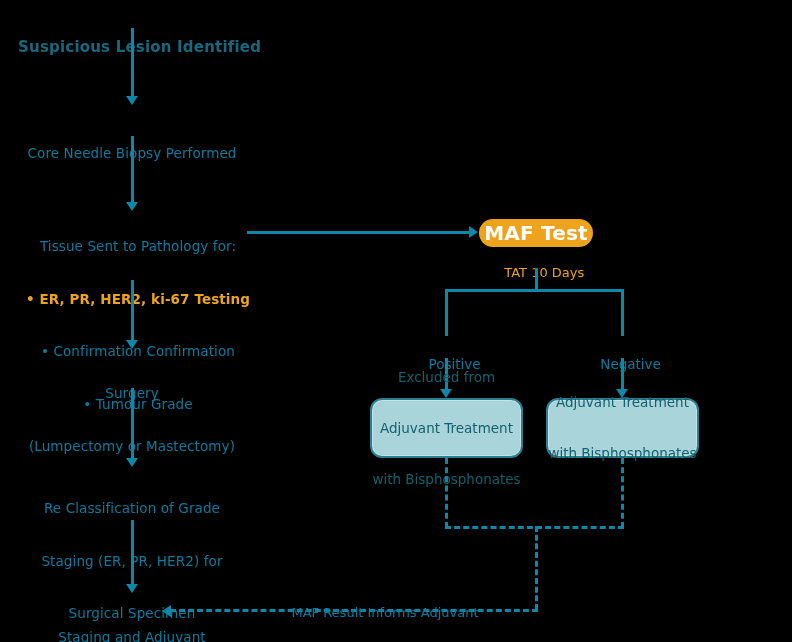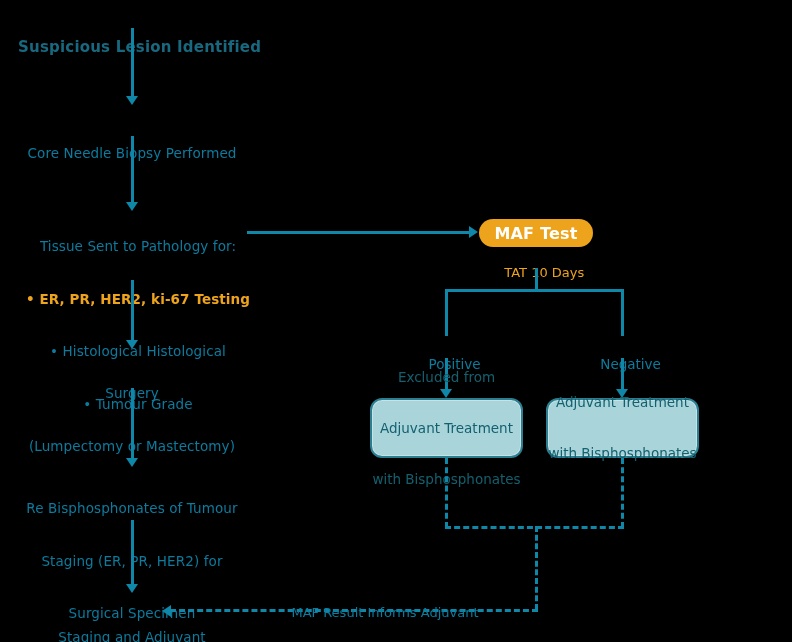--- a/index.html
+++ b/index.html
@@ -45,21 +45,21 @@
   .edge-label .ln{display:block;}
 
   
   .pill{
     position:absolute;
     background:#eda41c;
     border-radius:999px;
     display:flex;align-items:center;justify-content:center;
     color:#ffffff;
     font-weight:bold;
-    font-size:16px;
+    font-size:20px;
     letter-spacing:.2px;
     box-shadow:0 1px 0 rgba(0,0,0,.15);
   }
   .tat{
     position:absolute;
     color:#eda41c;
     font-size:13px;
     text-align:center;
     white-space:pre;
   }
@@ -137,37 +137,37 @@
   <div class="node" style="left:2px;top:110px;width:260px;">
     <span class="ln">Core Needle Biopsy Performed</span>
   </div>
 
   <div class="vline" style="left:131px;top:136px;height:68px;"></div>
   <div class="arrow-d" style="left:126px;top:202px;"></div>
 
   <div class="node" style="left:8px;top:203px;width:260px;">
     <span class="ln">Tissue Sent to Pathology for:</span>
     <span class="ln orange">• ER, PR, HER2, ki-67 Testing</span>
-    <span class="ln">• Histological Histological</span>
+    <span class="ln">• Confirmation Confirmation</span>
     <span class="ln">• Tumour Grade</span>
   </div>
 
   <div class="vline" style="left:131px;top:280px;height:62px;"></div>
   <div class="arrow-d" style="left:126px;top:340px;"></div>
 
   <div class="node" style="left:2px;top:350px;width:260px;">
     <span class="ln">Surgery</span>
     <span class="ln">(Lumpectomy or Mastectomy)</span>
   </div>
 
   <div class="vline" style="left:131px;top:388px;height:72px;"></div>
   <div class="arrow-d" style="left:126px;top:458px;"></div>
 
   <div class="node" style="left:2px;top:465px;width:260px;">
-    <span class="ln">Re Bisphosphonates of Tumour</span>
+    <span class="ln">Re Classification of Grade</span>
     <span class="ln">Staging (ER, PR, HER2) for</span>
     <span class="ln">Surgical Specimen</span>
   </div>
 
   <div class="vline" style="left:131px;top:520px;height:66px;"></div>
   <div class="arrow-d" style="left:126px;top:584px;"></div>
 
   <div class="node" style="left:2px;top:594px;width:260px;">
     <span class="ln">Staging and Adjuvant</span>
     

